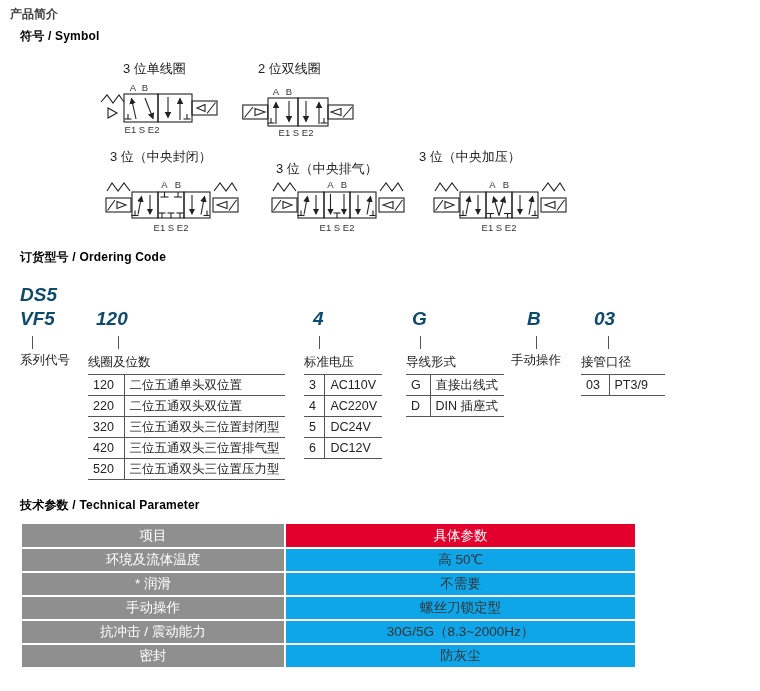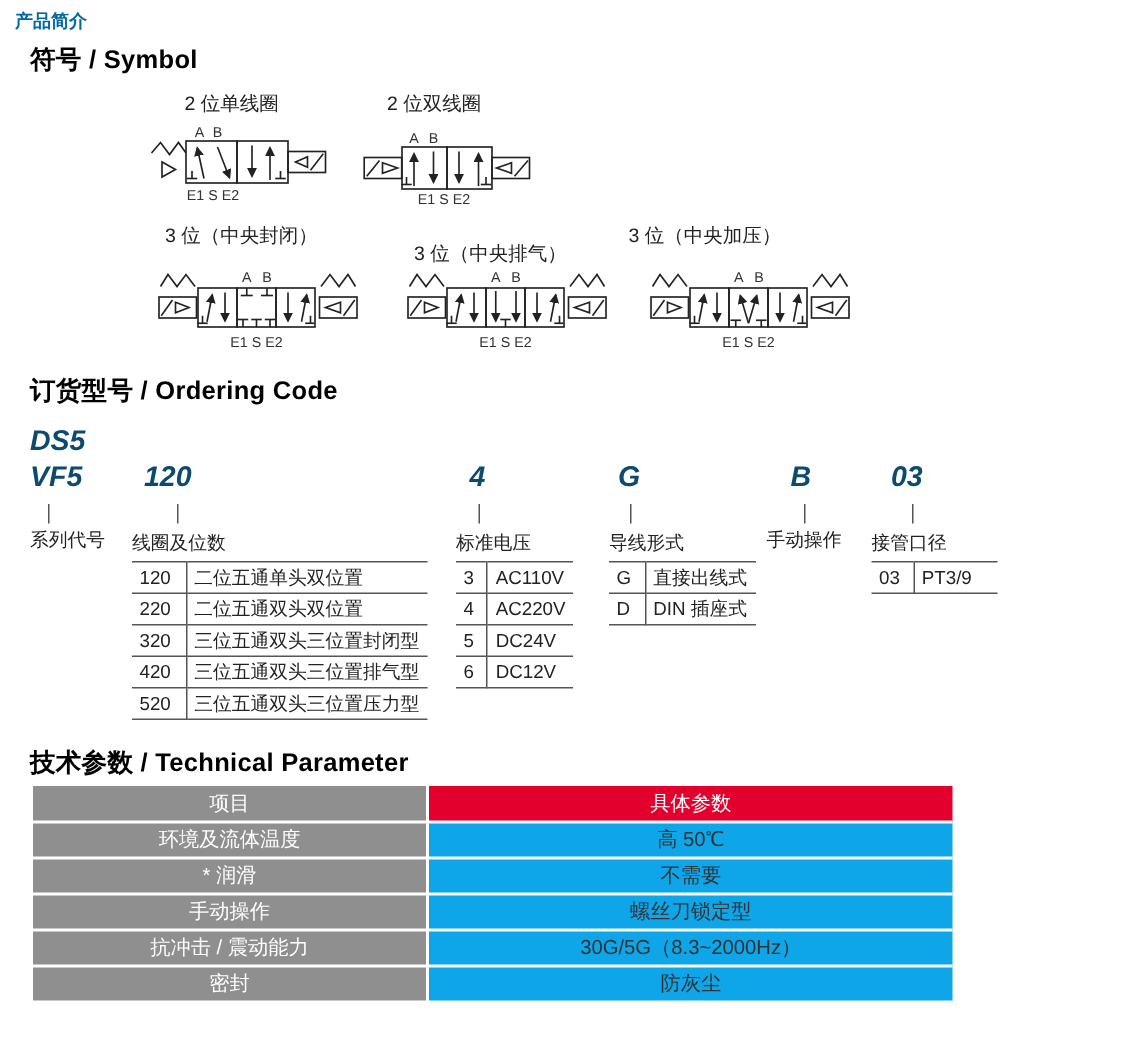--- a/index.html
+++ b/index.html
@@ -1,19 +1,19 @@
 <!DOCTYPE html>
 <html><head>
 <meta charset="utf-8">
 <style>
   * { box-sizing: border-box; margin: 0; padding: 0; }
   body { background: #fff; font-family: "Liberation Sans", sans-serif; }
   .page { position: relative; width: 760px; height: 691px; background: #fff; overflow: hidden; }
-  .eyebrow { position: absolute; top: 6px; left: 10px; font-size: 12px; font-weight: bold; color: #0369a1; }
-  .sec-title { position: absolute; font-size: 17px; font-weight: bold; color: #000; letter-spacing: .2px; }
+  .eyebrow { position: absolute; top: 6px; left: 10px; font-size: 12px; font-weight: bold; color: #404040; }
+  .sec-title { position: absolute; font-size: 12px; font-weight: bold; color: #000; letter-spacing: .2px; }
   #t-symbol { top: 28px; left: 20px; }
   #t-ordering { top: 249px; left: 20px; }
   #t-technical { top: 497px; left: 20px; }
 
   .sym-cap { position: absolute; font-size: 13px; color: #222; white-space: nowrap; }
   .fig { position: absolute; }
   .fig svg text { font-family: "Liberation Sans", sans-serif; }
 
   .ordering { position: absolute; left: 0; top: 278px; width: 760px; height: 214px; }
   .code-big { position: absolute; font-size: 19px; font-weight: bold; color: #0c4a6e; font-style: italic; }
@@ -31,21 +31,21 @@
 </style>
 </head>
 <body>
 
 <div class="page">
 
   <div class="eyebrow">产品简介</div>
 
   <div class="sec-title" id="t-symbol">符号 / Symbol</div>
 
-  <div class="sym-cap" style="left:123px; top:60px;">2 位单线圈</div>
+  <div class="sym-cap" style="left:123px; top:60px;">3 位单线圈</div>
   <div class="sym-cap" style="left:258px; top:60px;">2 位双线圈</div>
 
   <div class="fig" style="left:100px; top:82px;">
     <svg width="118" height="58" viewBox="0 0 118 58">
       <defs>
           <marker id="ah1" markerWidth="7" markerHeight="7" refX="5" refY="3" orient="auto">
             <path d="M0,0 L6,3 L0,6 Z" fill="#222"></path>
           </marker>
         </defs>
       <g stroke="#222" stroke-width="1.1" fill="none">

